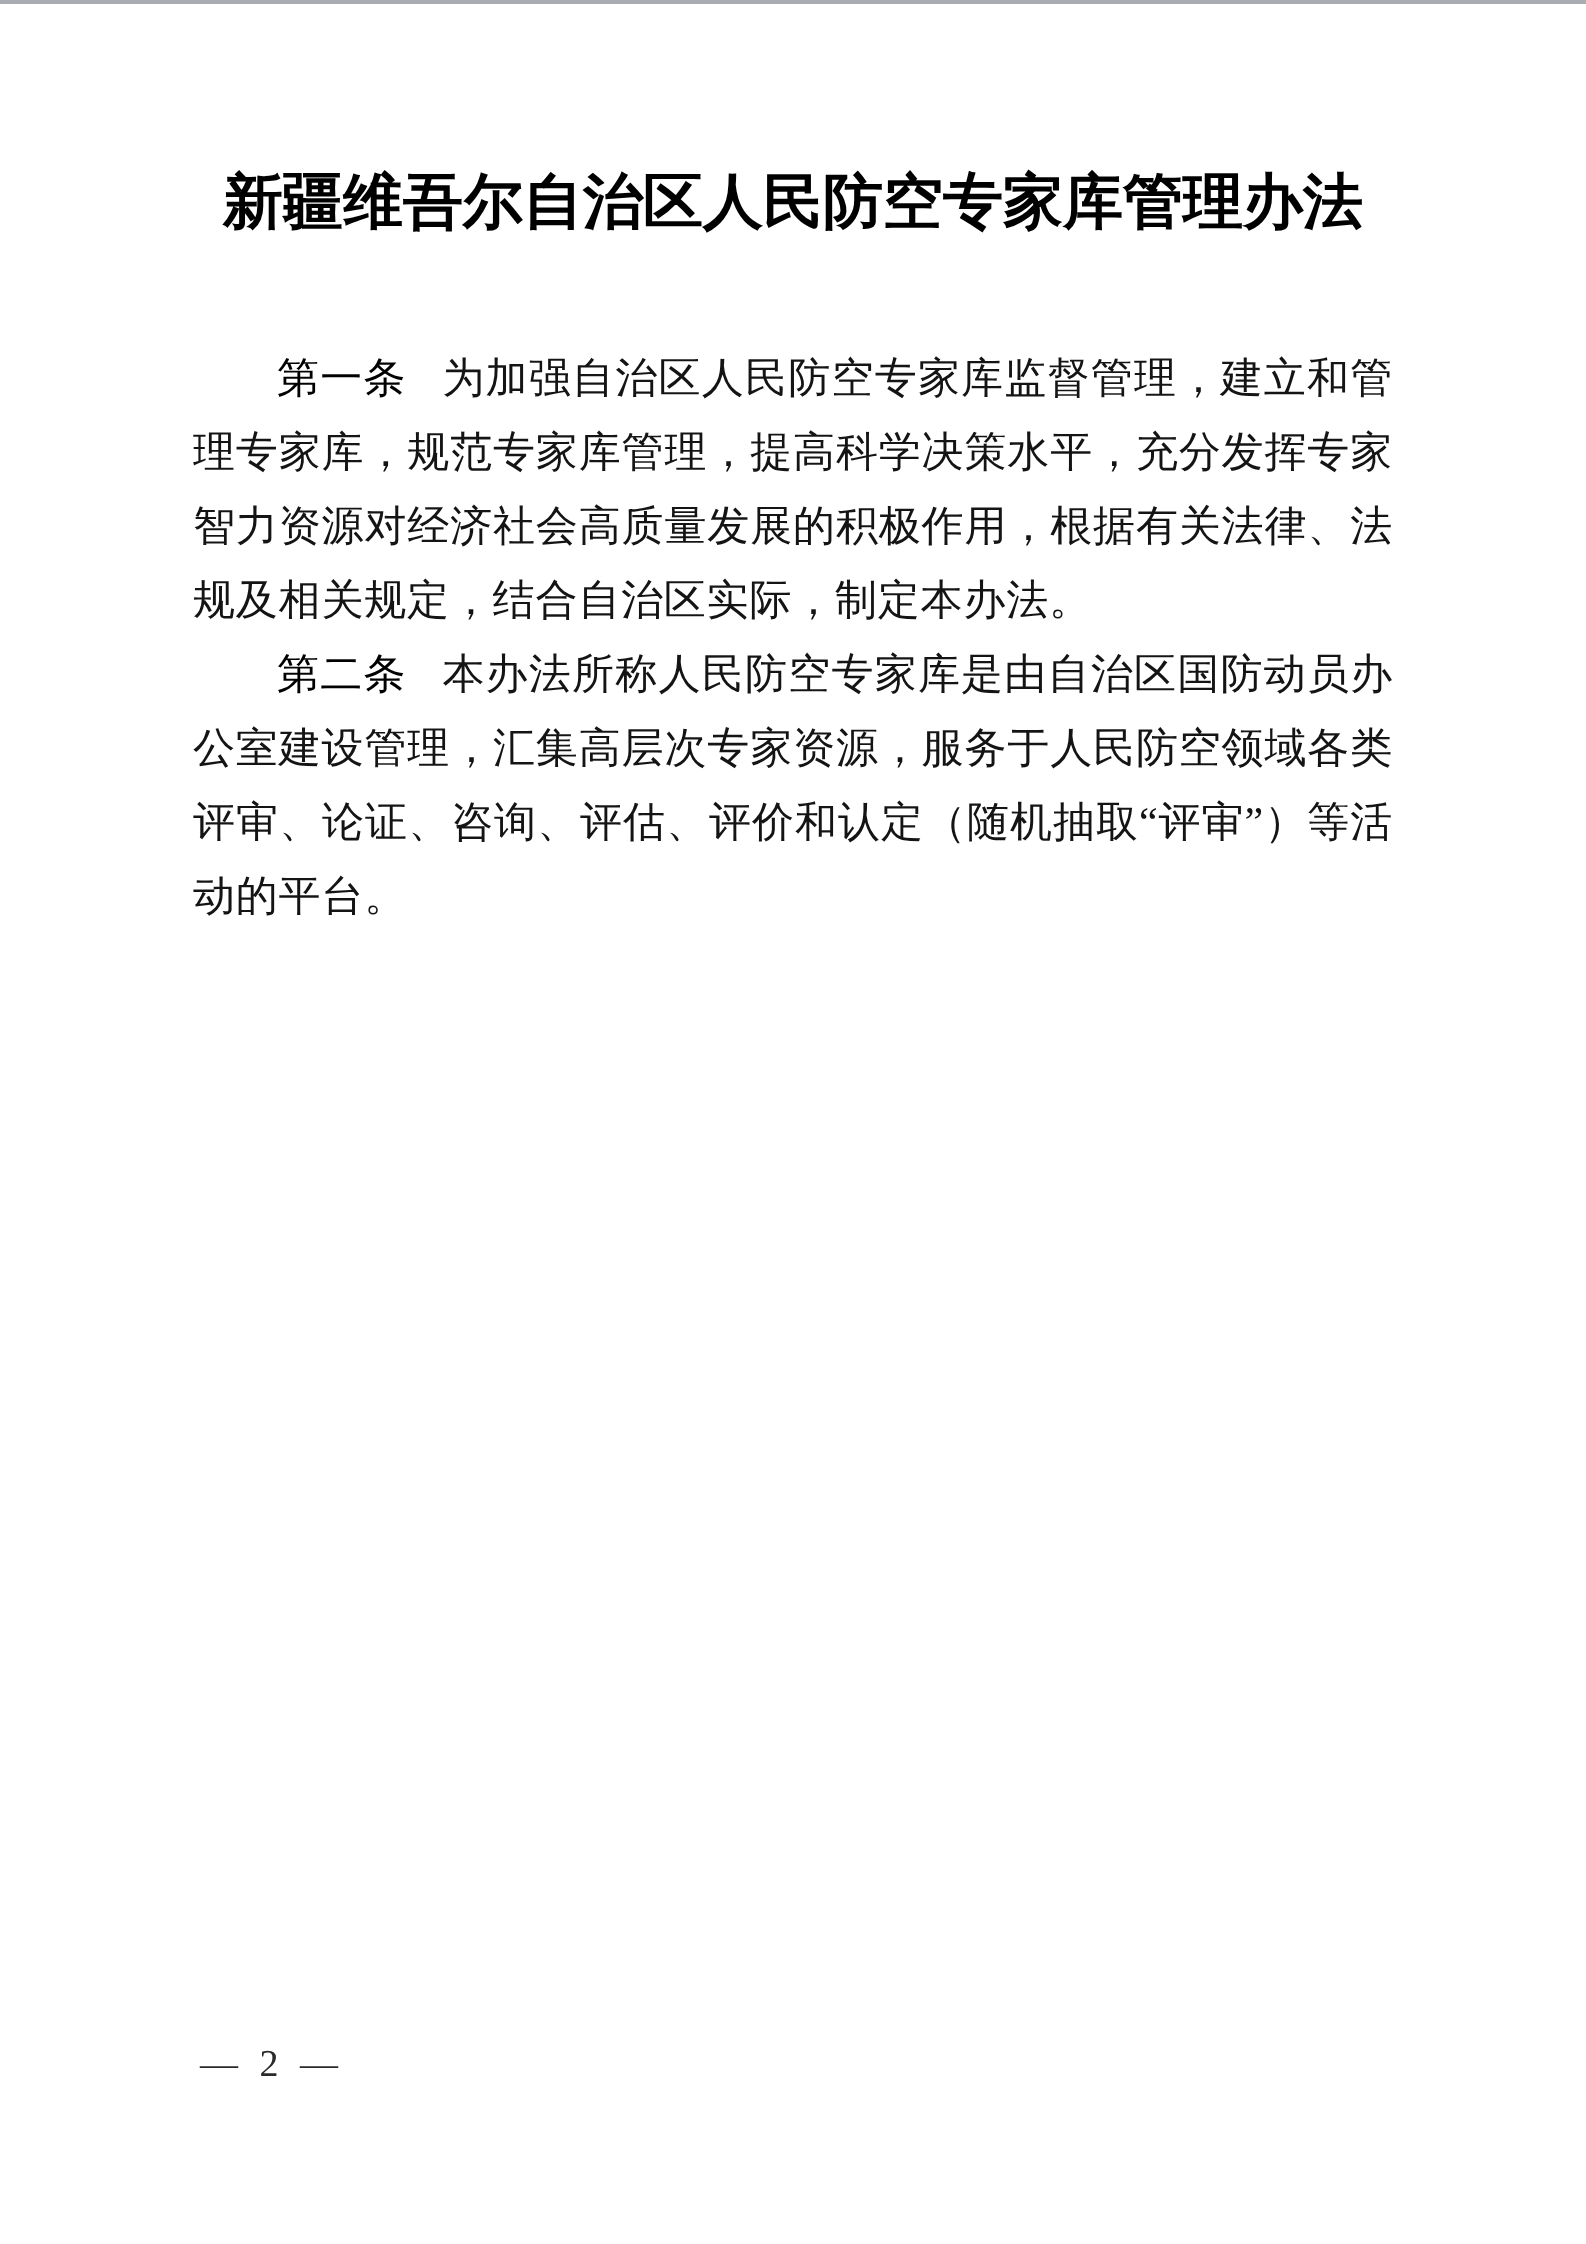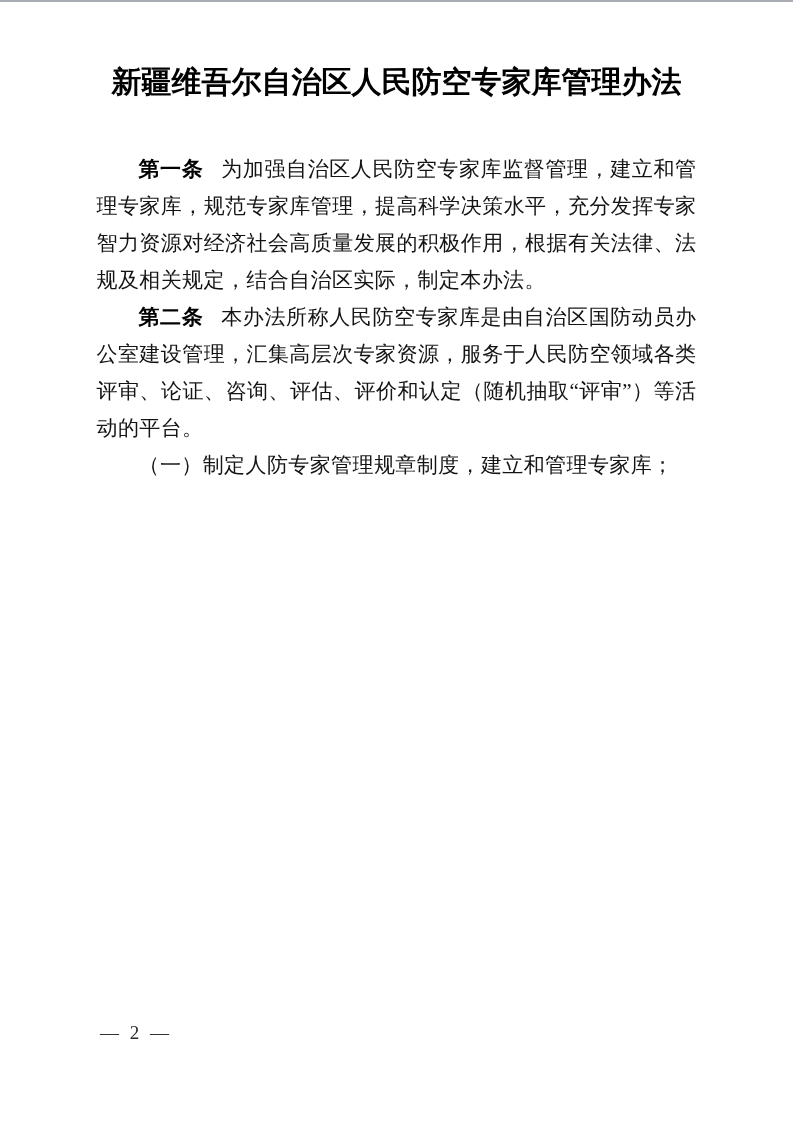--- a/index.html
+++ b/index.html
@@ -13,42 +13,42 @@
     color: #111111;
   }
   .scan-edge {
     position: absolute;
     top: 0; left: 0; right: 0;
     height: 2px;
     background: #a9adb3;
   }
   .doc-title {
     margin: 0;
-    padding-top: 62px;
+    padding-top: 82px;
     line-height: 40px;
     text-align: center;
     font-size: 30px;
     font-weight: 700;
     color: #000000;
   }
   .content {
     width: 600px;
     margin: 49px auto 0 auto;
   }
   .para {
     margin: 0;
     font-size: 21px;
     line-height: 37px;
     letter-spacing: 0.4px;
     text-align: justify;
     text-indent: 2em;
     color: #141414;
   }
   .article-label {
-    font-weight: 700;
+    font-weight: 400;
     color: #000000;
     margin-right: 0.85em;
   }
   .page-number {
     position: absolute;
     left: 100px;
     top: 1022px;
     font-size: 19px;
     letter-spacing: 3px;
     color: #2a2a2a;
@@ -64,20 +64,19 @@
 
   <div class="content">
 
     <p class="para"><span class="article-label">第一条</span><span>为加强自治区人民防空专家库监督管理，建立和管理专家库，规范专家库管理，提高科学决策水平，充分发挥专家智力资源对经济社会高质量发展的积极作用，根据有关法律、法规及相关规定，结合自治区实际，制定本办法。</span></p>
 
     <p class="para"><span class="article-label">第二条</span><span>本办法所称人民防空专家库是由自治区国防动员办公室建设管理，汇集高层次专家资源，服务于人民防空领域各类评审、论证、咨询、评估、评价和认定（随机抽取“评审”）等活动的平台。</span></p>
 
 
 
 
-    <p class="para">（一）制定人防专家管理规章制度，建立和管理专家库；</p>
 
 
 
   </div>
 
   <div class="page-number">— 2 —</div>
 </div>
 
 </body></html>

